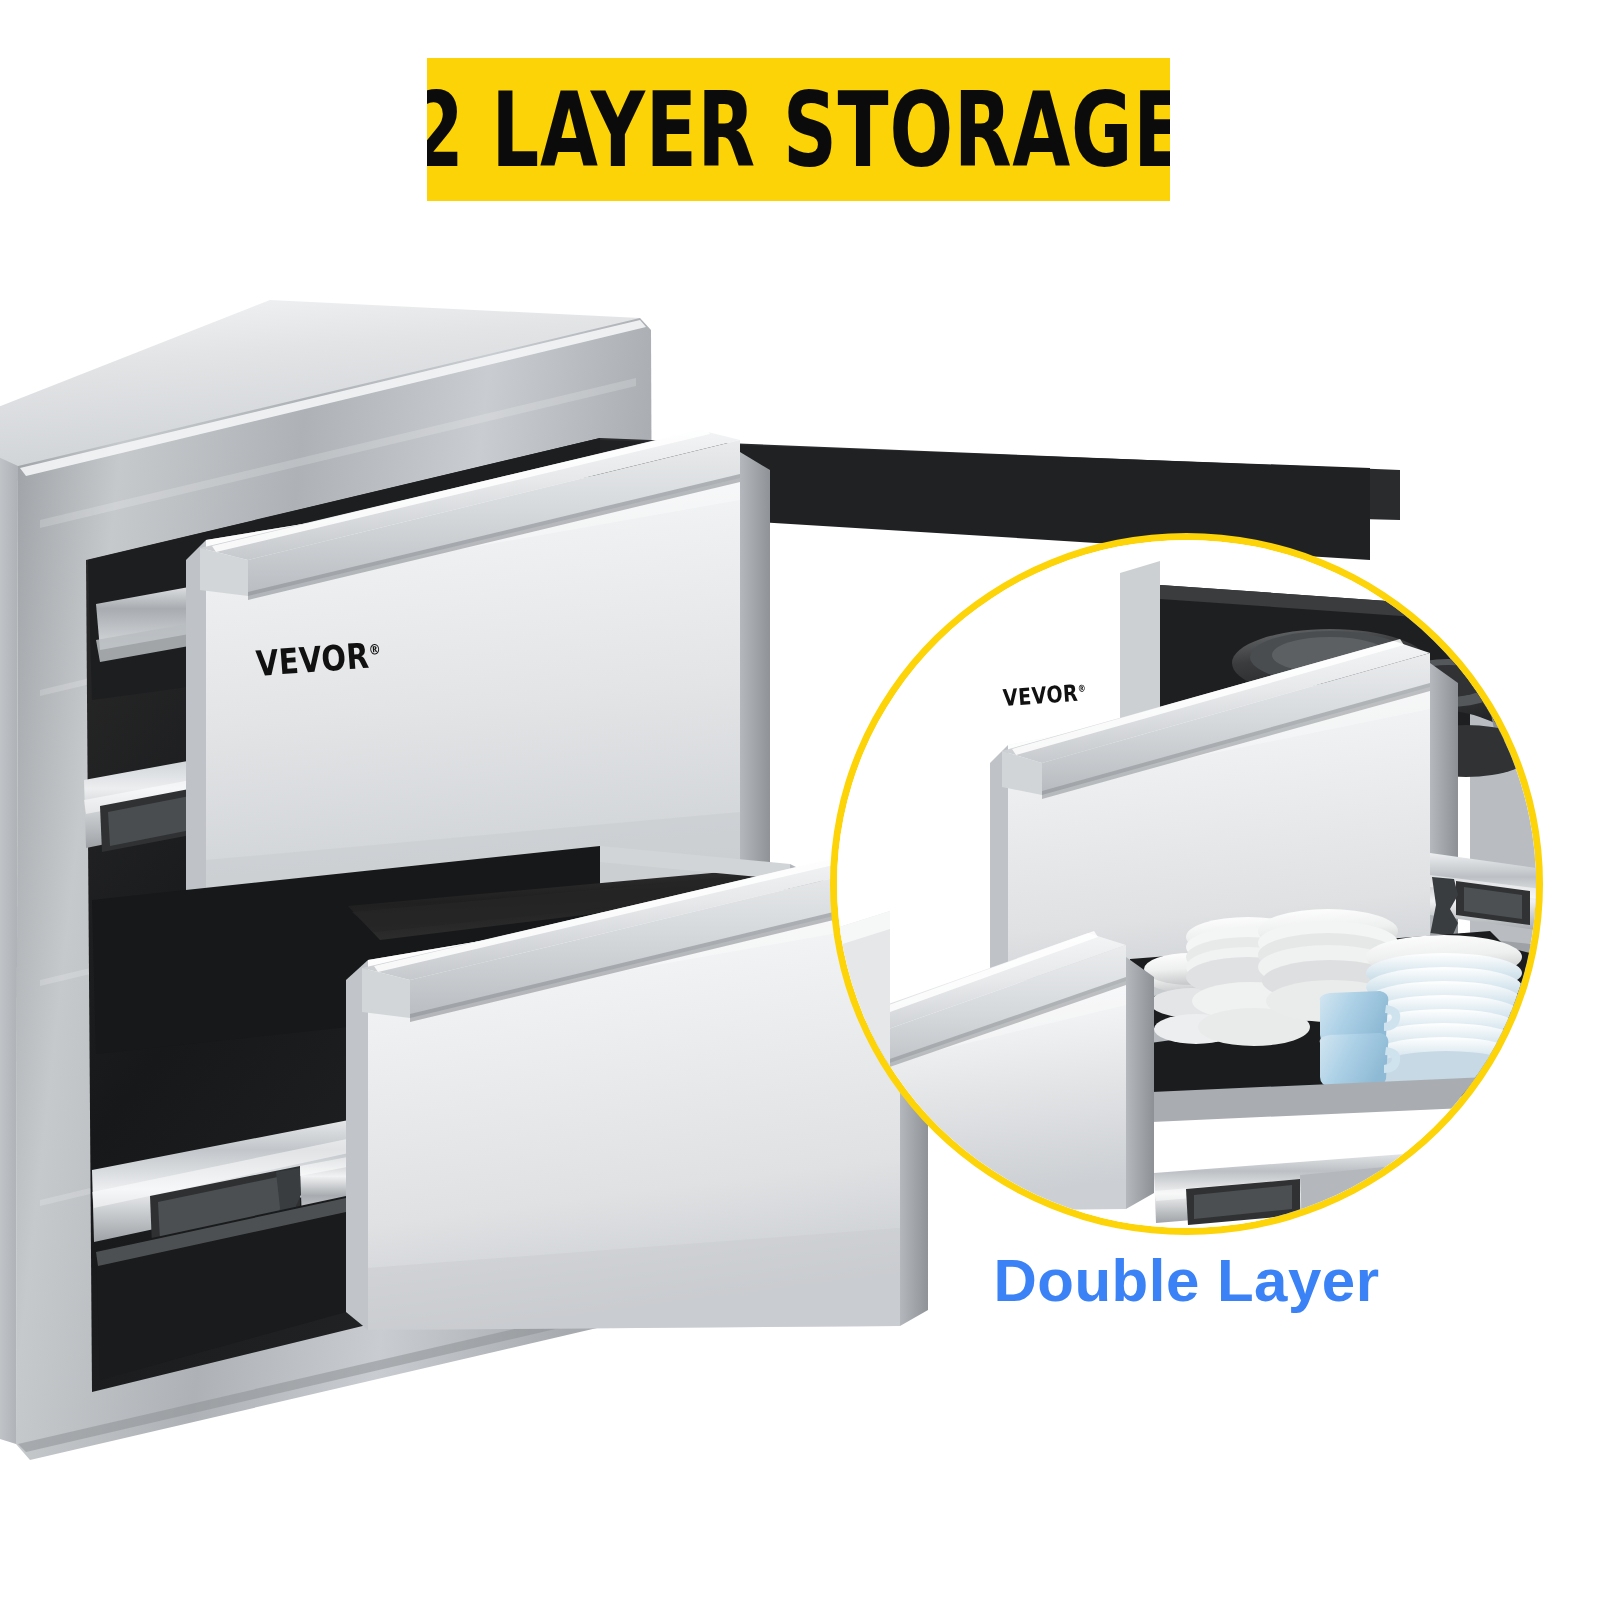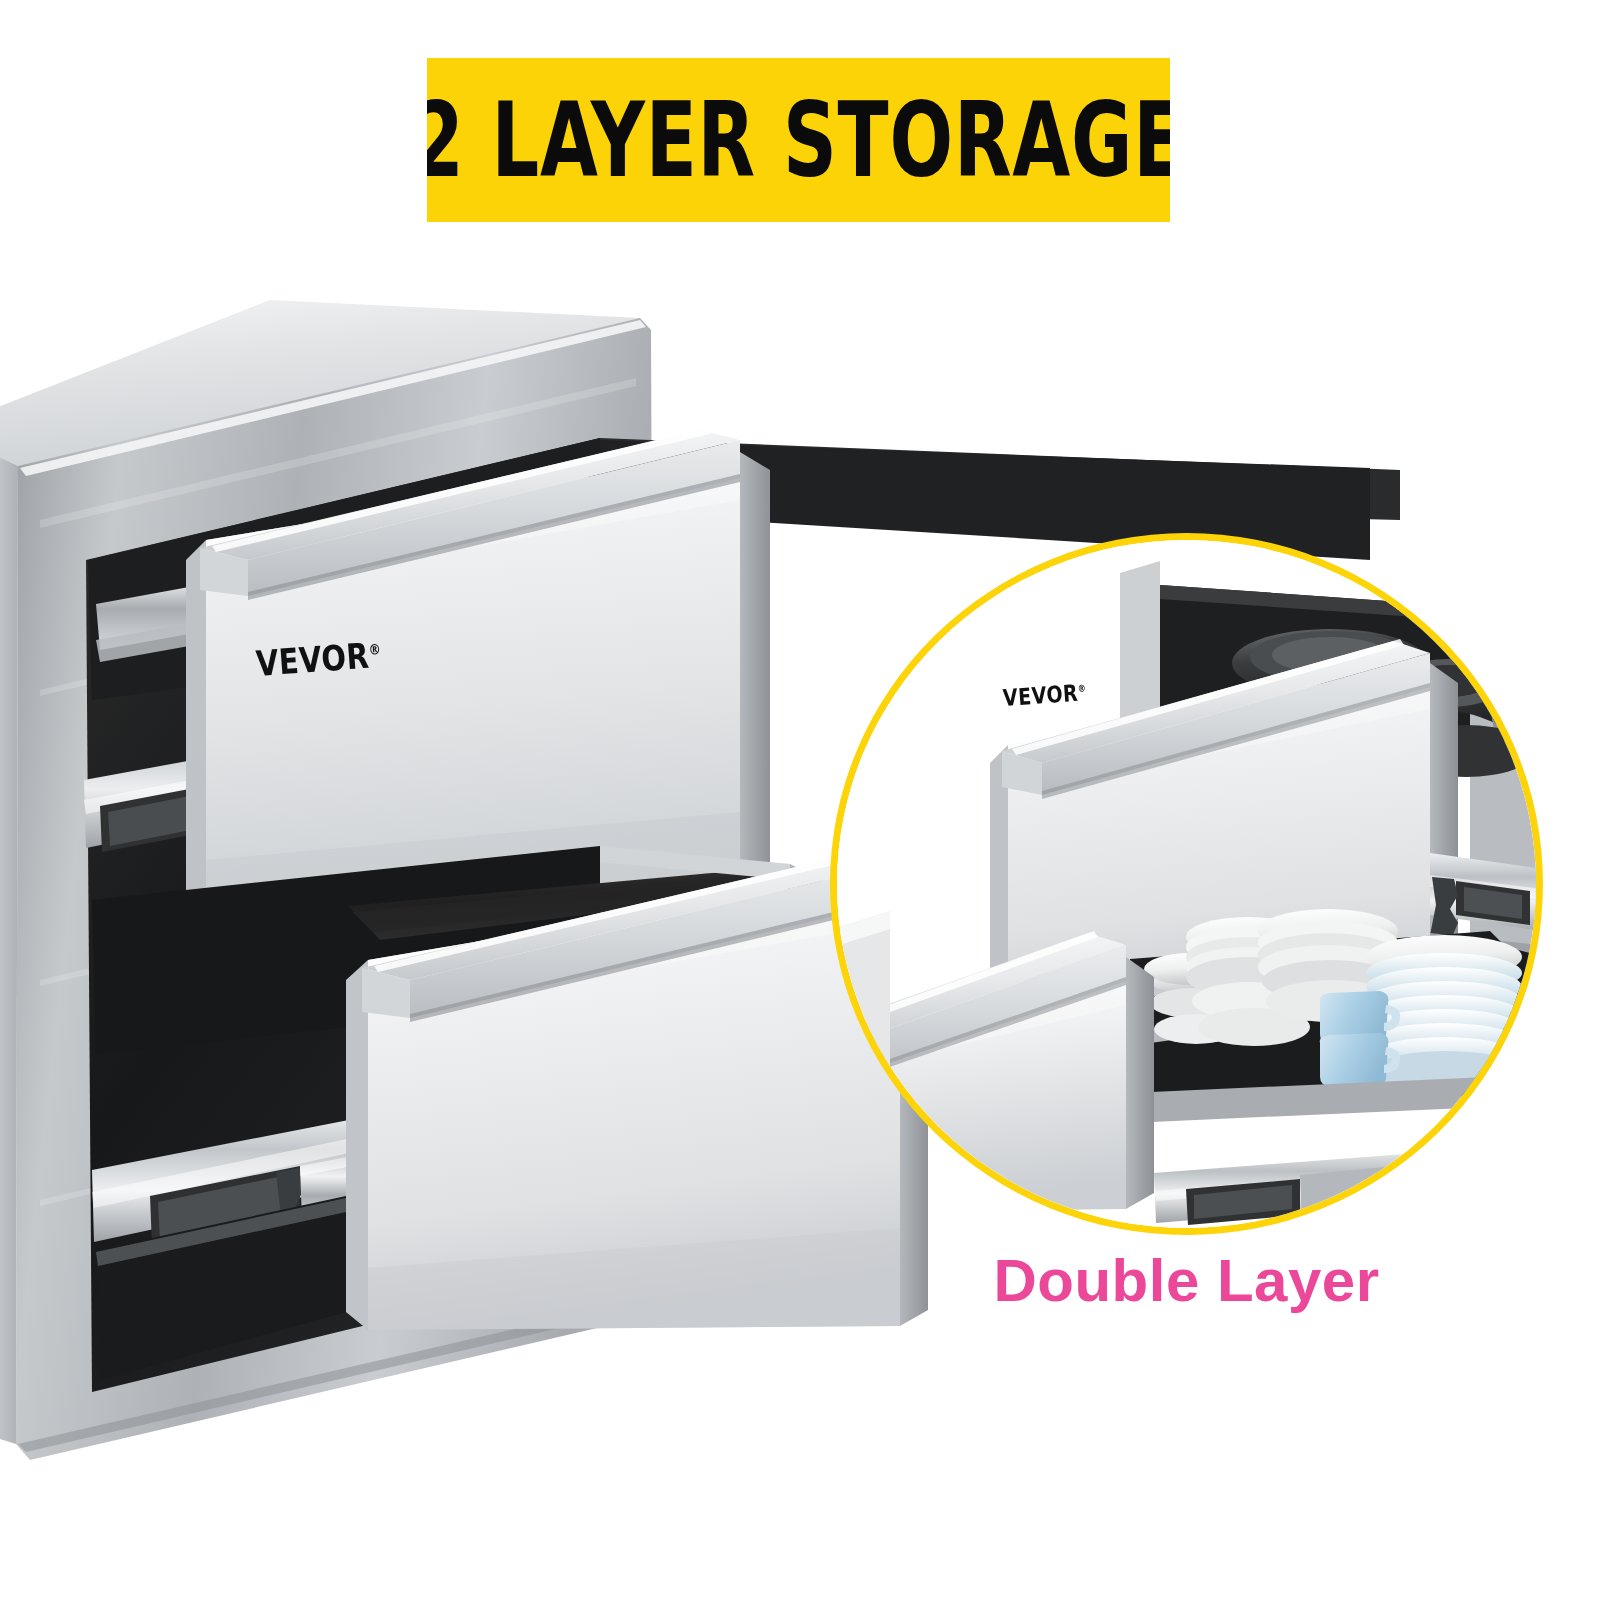--- a/index.html
+++ b/index.html
@@ -16,21 +16,21 @@
     font-family: "Liberation Sans", sans-serif;
     -webkit-font-smoothing: antialiased;
   }
 
   
   #headline-banner {
     position: absolute;
     left: 427px;
     top: 58px;
     width: 743px;
-    height: 164px;
+    height: 143px;
     background: #FCD307;
     display: flex;
     align-items: center;
     justify-content: center;
     overflow: hidden;
   }
   #headline-text {
     font-family: "Liberation Sans Narrow", "DejaVu Sans Condensed", "Liberation Sans", sans-serif;
     font-weight: 700;
     font-size: 104px;
@@ -76,21 +76,21 @@
   #inset-caption {
     position: absolute;
     left: 830px;
     top: 1246px;
     width: 713px;
     text-align: center;
     font-family: "Liberation Sans", sans-serif;
     font-weight: 700;
     font-size: 60px;
     letter-spacing: 0.5px;
-    color: #ec4899;
+    color: #3b82f6;
     white-space: nowrap;
   }
 
   
   .vevor-logo {
     position: absolute;
     font-family: "Liberation Sans Narrow", "DejaVu Sans Condensed", "Liberation Sans", sans-serif;
     font-weight: 700;
     color: #111111;
     white-space: nowrap;

